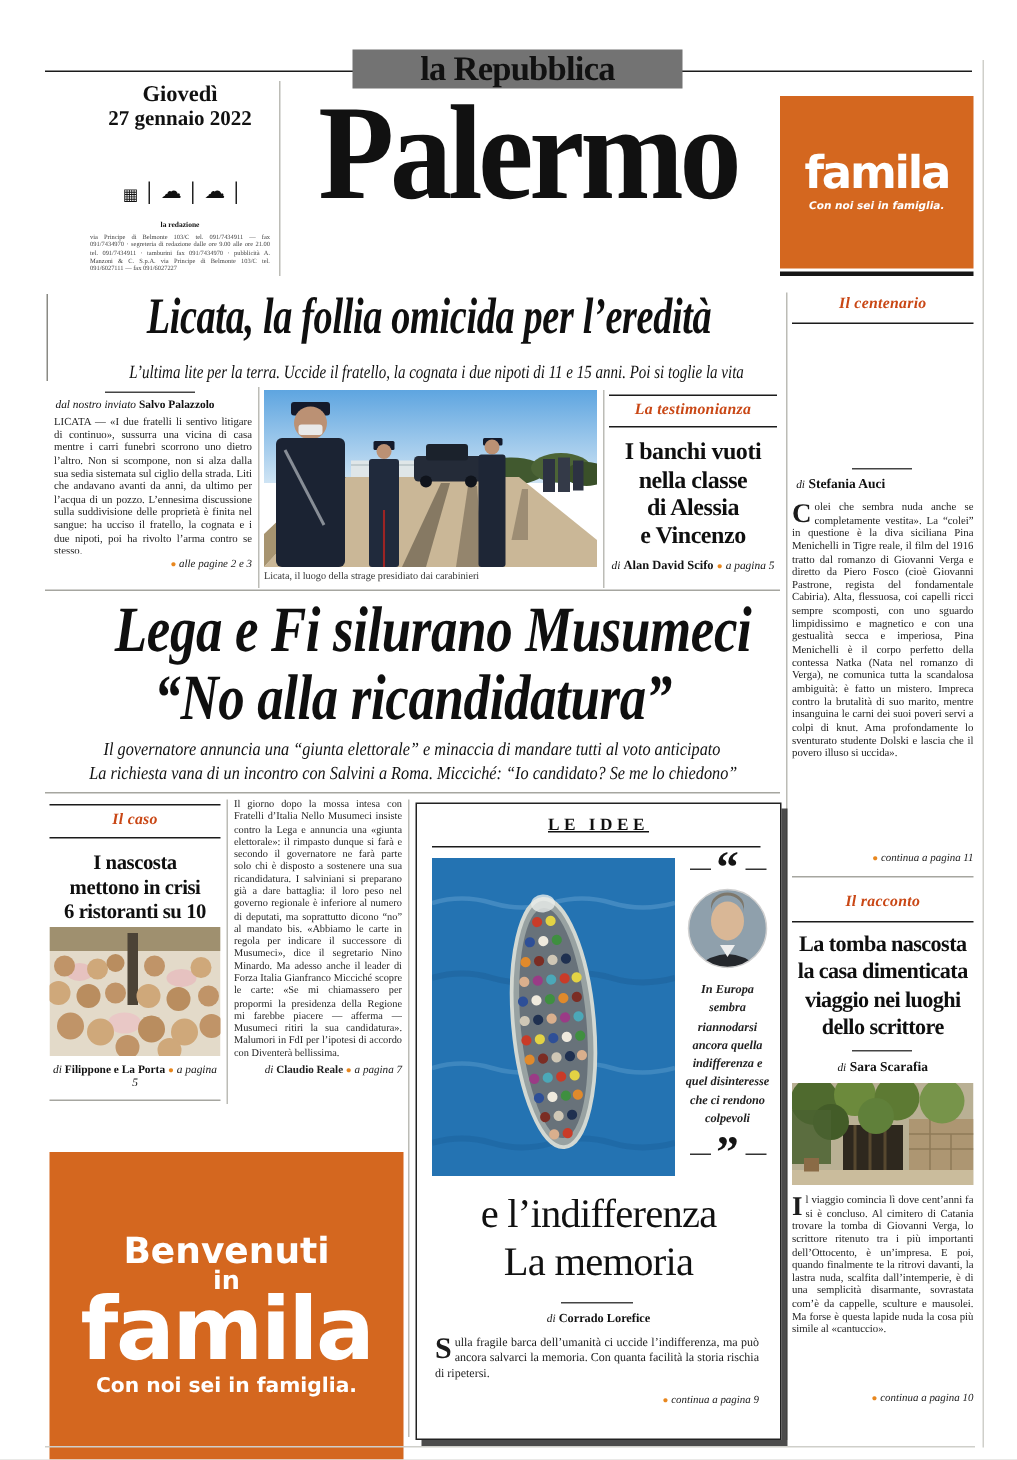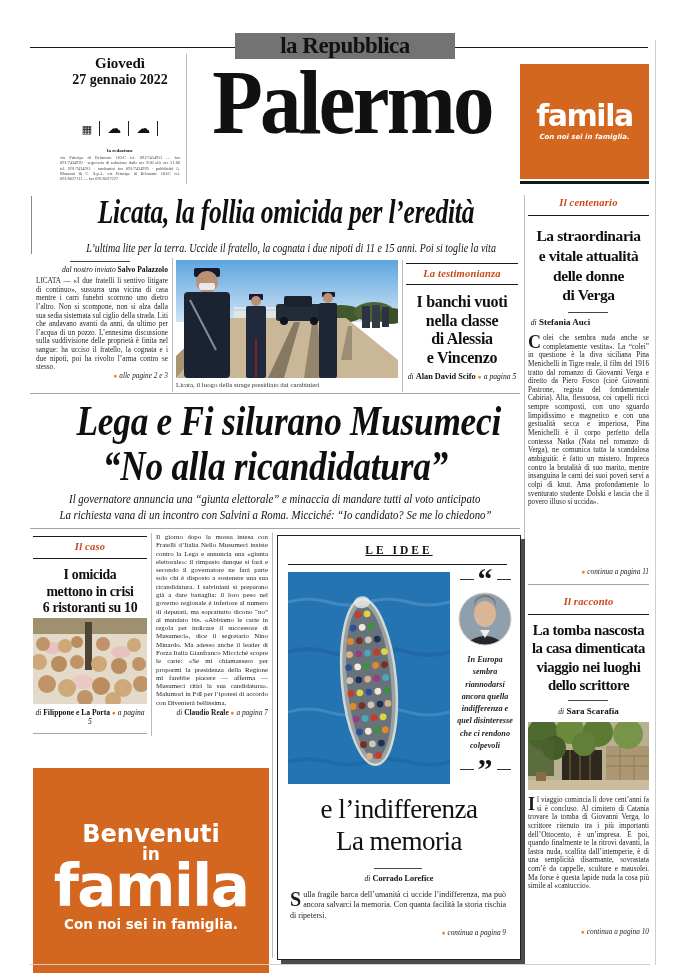--- a/index.html
+++ b/index.html
@@ -77,21 +77,21 @@
 
   <div class="vr" style="left:31px;top:196px;height:58px;background:#8a8a84;"></div>
   <div class="abs hline head" style="left:35px;top:195px;width:482px;font-size:34px;">
     <span class="scalex" style="transform:scaleX(.75);">Licata, la follia omicida per l’eredità</span>
   </div>
   <div class="abs hline" style="left:35px;top:242px;width:482px;font-size:12.5px;">
     <span class="scalex" style="transform:scaleX(.8);">L’ultima lite per la terra. Uccide il fratello, la cognata i due nipoti di 11 e 15 anni. Poi si toglie la vita</span>
   </div>
 
   <div class="shortrule" style="left:70px;top:261px;width:60px;"></div>
-  <div class="abs byline" style="left:49px;top:265px;width:132px;font-size:7.6px;text-align:center;">
+  <div class="abs byline" style="left:24px;top:265px;width:132px;font-size:7.6px;text-align:center;">
     <i>dal nostro inviato</i>
     <b>Salvo Palazzolo</b>
   </div>
   <div class="abs body-txt" style="left:36px;top:277px;width:132px;height:92px;overflow:hidden;">
     <span>LICATA — «I due fratelli li sentivo litigare di continuo», sussurra una vicina di casa mentre i carri funebri scorrono uno dietro l’altro. Non si scompone, non si alza dalla sua sedia sistemata sul ciglio della strada. Liti che andavano avanti da anni, da ultimo per l’acqua di un pozzo. L’ennesima discussione sulla suddivisione delle proprietà è finita nel sangue: ha ucciso il fratello, la cognata e i due nipoti, poi ha rivolto l’arma contro se stesso.</span>
   </div>
   <div class="abs jump" style="left:36px;top:371px;width:132px;">
     <span class="bullet">●</span>
     <span>alle pagine 2 e 3</span>
   </div>
@@ -156,26 +156,20 @@
     <b>Alan David Scifo</b>
     <span class="bullet">●</span>
     <i>a pagina 5</i>
   </div>
 
   <div class="hr" style="left:30px;top:393px;width:490px;"></div>
 
   <div class="vr" style="left:524px;top:195px;height:765px;"></div>
   <div class="abs kicker" style="left:528px;top:197px;width:121px;">Il centenario</div>
   <div class="hrd" style="left:528px;top:215px;width:121px;"></div>
-  <div class="abs center head" style="left:528px;top:226px;width:121px;font-size:15.5px;line-height:1.28;letter-spacing:-.4px;">
-    <div>La straordinaria</div>
-    <div>e vitale attualità</div>
-    <div>delle donne</div>
-    <div>di Verga</div>
-  </div>
   <div class="shortrule" style="left:568px;top:312px;width:40px;"></div>
   <div class="abs byline" style="left:500px;top:317px;width:121px;font-size:9px;">
     <i>di</i>
     <b>Stefania Auci</b>
   </div>
   <div class="abs body-txt" style="left:528px;top:334px;width:121px;height:230px;overflow:hidden;">
     <span class="dropcap">C</span>
     <span>olei che sembra nuda anche se completamente vestita». La “colei” in questione è la diva siciliana Pina Menichelli in Tigre reale, il film del 1916 tratto dal romanzo di Giovanni Verga e diretto da Piero Fosco (cioè Giovanni Pastrone, regista del fondamentale Cabiria). Alta, flessuosa, coi capelli ricci sempre scomposti, con uno sguardo limpidissimo e magnetico e con una gestualità secca e imperiosa, Pina Menichelli è il corpo perfetto della contessa Natka (Nata nel romanzo di Verga), ne comunica tutta la scandalosa ambiguità: è fatto un mistero. Impreca contro la brutalità di suo marito, mentre insanguina le carni dei suoi poveri servi a colpi di knut. Ama profondamente lo sventurato studente Dolski e lascia che il povero illuso si uccida».</span>
   </div>
   <div class="abs jump" style="left:528px;top:567px;width:121px;">
@@ -198,21 +192,21 @@
   </div>
   <div class="hr" style="left:30px;top:528px;width:490px;"></div>
 
   <div class="vr" style="left:151px;top:533px;height:203px;"></div>
   <div class="vr" style="left:272px;top:533px;height:425px;"></div>
 
   <div class="hrd" style="left:33px;top:536px;width:114px;"></div>
   <div class="abs kicker" style="left:33px;top:541px;width:114px;">Il caso</div>
   <div class="hrd" style="left:33px;top:558px;width:114px;"></div>
   <div class="abs center head" style="left:33px;top:567px;width:114px;font-size:13.8px;line-height:1.2;">
-    <div>I omicida</div>
+    <div>I nascosta</div>
     <div>mettono in crisi</div>
     <div>6 ristoranti su 10</div>
   </div>
   <div class="abs" style="left:33px;top:618px;width:114px;height:86px;">
     <svg width="114" height="86" viewBox="0 0 114 86">
       <rect width="114" height="86" fill="#e3dac9"></rect>
       <rect width="114" height="16" fill="#93835f" opacity=".85"></rect>
       <rect x="52" y="4" width="7" height="48" fill="#4c4336"></rect>
       <ellipse cx="20" cy="30" rx="9" ry="6" fill="#e6c2c0"></ellipse>
       <ellipse cx="88" cy="34" rx="10" ry="6" fill="#e6c2c0"></ellipse>

